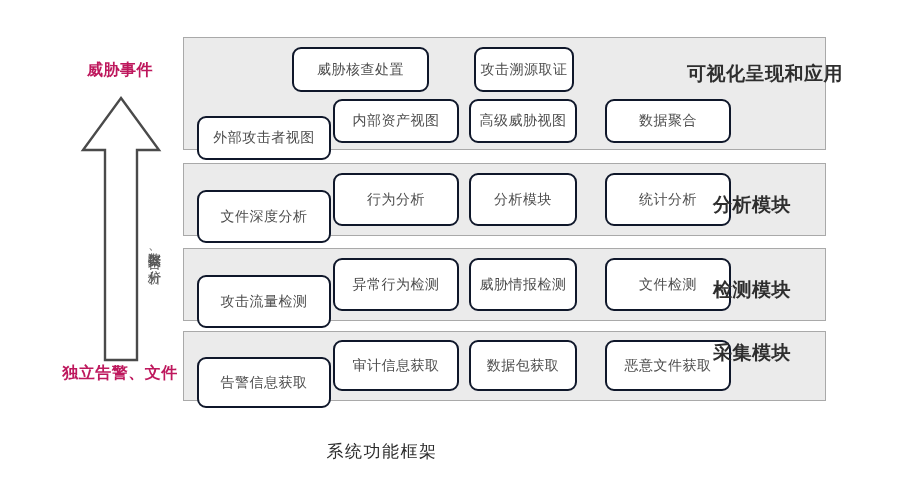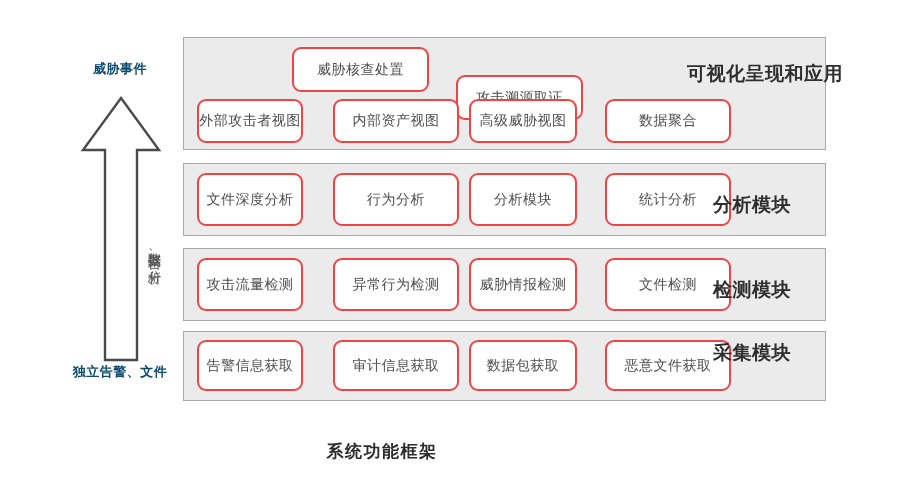--- a/index.html
+++ b/index.html
@@ -15,23 +15,23 @@
     position: relative;
     width: 900px;
     height: 495px;
     background: #ffffff;
     overflow: hidden;
   }
 
   
   .side-label {
     position: absolute;
-    font-size: 13px;
+    font-size: 16px;
     font-weight: bold;
-    color: #0c4a6e;
+    color: #be185d;
     letter-spacing: 0.5px;
     white-space: nowrap;
     text-align: center;
   }
   #threat-event-label {
     left: 0;
     top: 60px;
     width: 240px;
   }
   #independent-alert-label {
@@ -78,21 +78,21 @@
   }
   #band-visual   { left: 183px; top: 37px;  width: 643px; height: 113px; }
   #band-analysis { left: 183px; top: 163px; width: 643px; height: 73px; }
   #band-detect   { left: 183px; top: 248px; width: 643px; height: 73px; }
   #band-collect  { left: 183px; top: 331px; width: 643px; height: 70px; }
 
   
   .node {
     position: absolute;
     background: #ffffff;
-    border: 2px solid #ef4444;
+    border: 2px solid #0f172a;
     border-radius: 9px;
     box-sizing: border-box;
     display: flex;
     align-items: center;
     justify-content: center;
     font-size: 14px;
     color: #4d4d4d;
     white-space: nowrap;
     letter-spacing: 0.5px;
   }
@@ -100,28 +100,28 @@
   
   .node-top-row  { top: 47px;  height: 45px; }
   
   .node-view-row { top: 99px;  height: 44px; }
   
   .node-row2     { top: 173px; height: 53px; }
   .node-row3     { top: 258px; height: 53px; }
   .node-row4     { top: 340px; height: 51px; }
 
   
-  .col1 { left: 197px; width: 106px; }
+  .col1 { left: 197px; width: 134px; margin-top: 17px; }
   .col2 { left: 333px; width: 126px; text-align: right; }
   .col3 { left: 469px; width: 108px; }
   .col4 { left: 605px; width: 126px; }
 
   
   #node-threat-verify { left: 292px; width: 137px; }
-  #node-attack-trace  { left: 456px; width: 127px; margin-top: 28px; }
+  #node-attack-trace  { left: 474px; width: 100px; }
 
   
   .module-label {
     position: absolute;
     font-size: 19px;
     font-weight: bold;
     color: #2e2e2e;
     letter-spacing: 0.5px;
     white-space: nowrap;
     text-align: center;
@@ -134,21 +134,21 @@
   #label-collect  { top: 340px; }
 
   
   #caption {
     position: absolute;
     left: 0;
     top: 440px;
     width: 764px;
     text-align: center;
     font-size: 17px;
-    font-weight: bold;
+    font-weight: normal;
     color: #2b2b2b;
     letter-spacing: 1.5px;
   }
 </style>
 </head>
 <body>
 
 <div id="canvas">
 
   <div class="side-label" id="threat-event-label">威胁事件</div>

